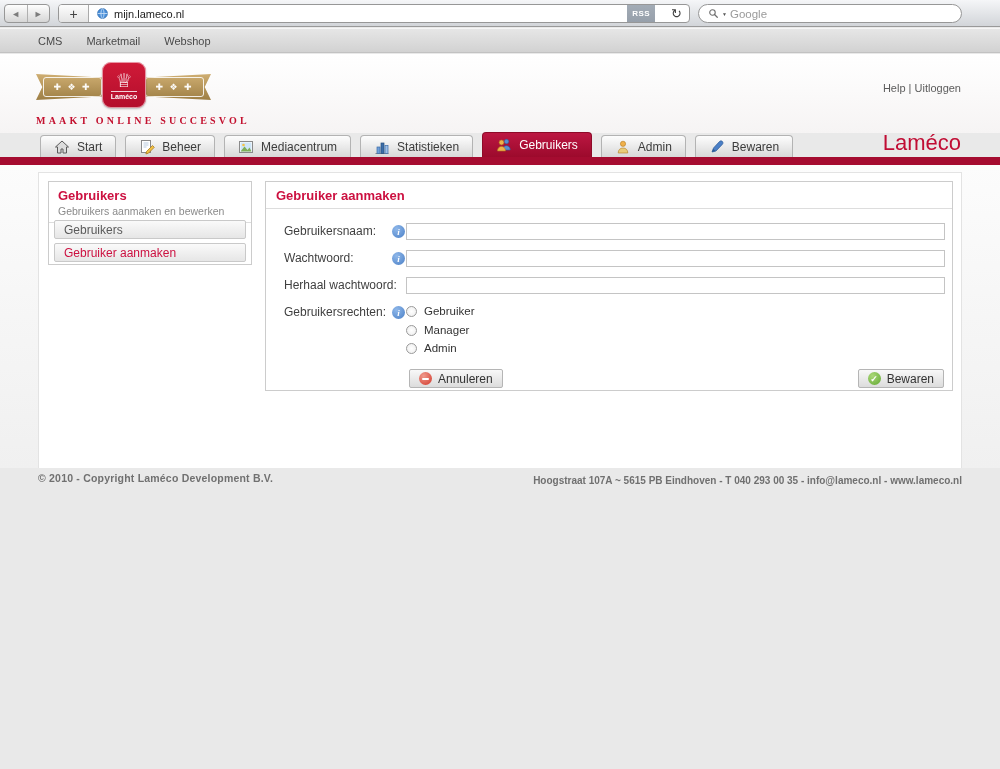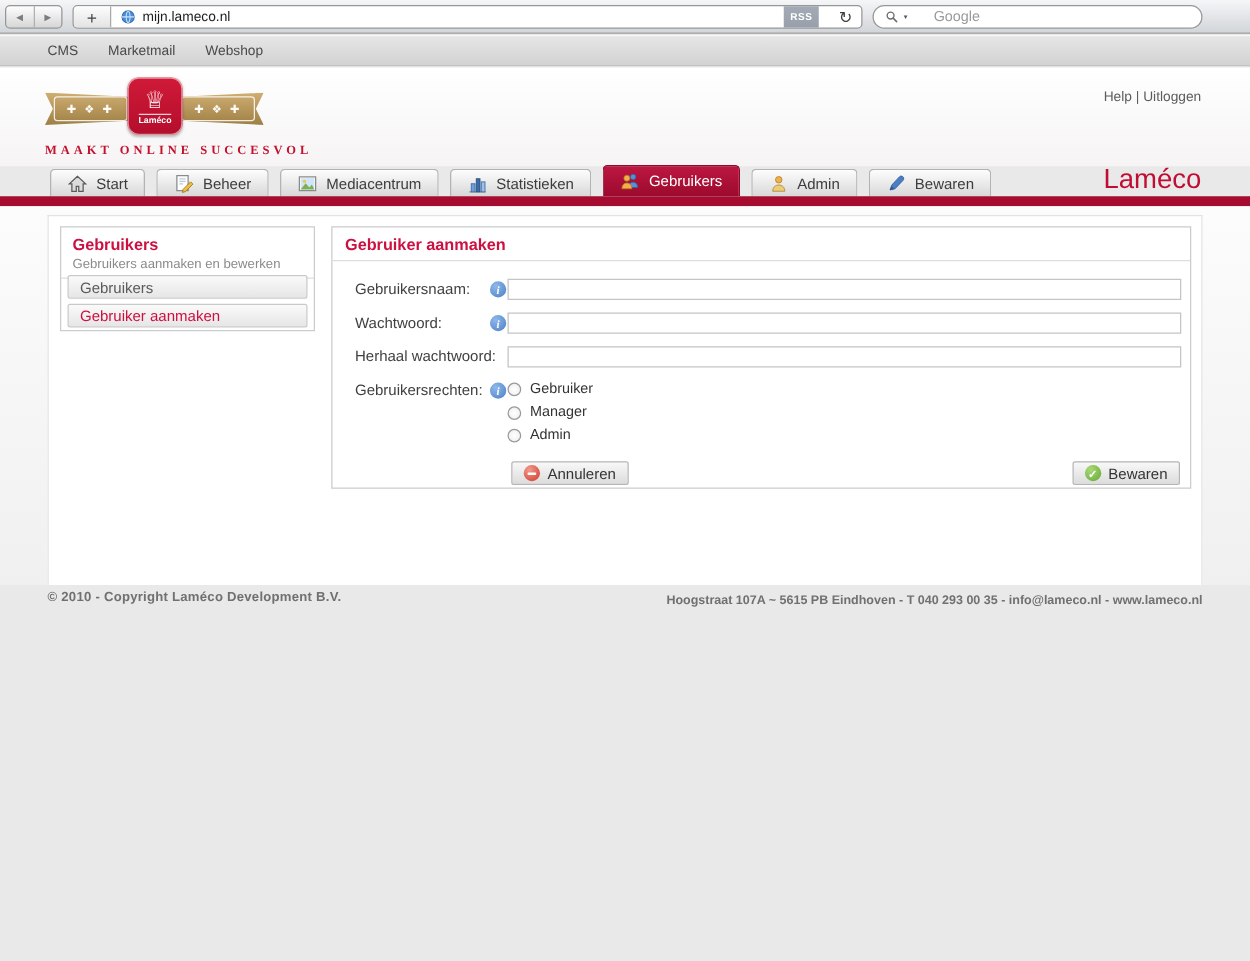--- a/index.html
+++ b/index.html
@@ -42,35 +42,35 @@
     background:linear-gradient(#aab3bd,#8f98a3); border-radius:3px;
     padding:15px 5px; margin-right:16px;}
   .refresh{font-size:13px; color:#3f3f3f; margin-right:7px; line-height:1;}
   .searchfield{
     position:absolute; left:698px; top:4px; width:264px; height:19px;
     border:1px solid #979797; border-radius:10px; background:#fff;
     display:flex; align-items:center; gap:3px; padding:0 9px;
   }
   .searchfield .mag{width:11px; height:11px;}
   .searchfield .drop{font-size:5px; color:#555;}
-  .searchph{font-size:11.5px; color:#9a9a9a; margin-left:17px;}
+  .searchph{font-size:11.5px; color:#9a9a9a; margin-left:0;}
   
   .linksbar{
     position:absolute; left:0; top:28px; width:1000px; height:25px;
     background:linear-gradient(#e6e6e6,#d2d2d2);
     border-top:1px solid #f6f6f6; border-bottom:1px solid #c2c2c2;
     display:flex; align-items:center; padding-left:38px; gap:24px;
   }
   .linksbar a{font-size:11px; color:#4a4a4a; text-decoration:none;}
   
   .header{
     position:absolute; left:0; top:54px; width:1000px; height:79px;
     background:linear-gradient(#ffffff,#f6f4f4);
   }
-  .helpline{position:absolute; right:39px; top:18px; font-size:11px; color:#5c5c5c;padding-left:48px;}
+  .helpline{position:absolute; right:39px; top:28px; font-size:11px; color:#5c5c5c;padding-left:48px;}
   .helpline span{color:#5c5c5c;}
   .brand{position:absolute; right:39px; top:76px; font-size:22px; color:var(--brand);}
   
   .logo{position:absolute; left:36px; top:8px; width:175px; height:68px;}
   .band{position:relative; width:175px; height:46px;}
   .wing{position:absolute; top:12px; width:70px; height:26px;
     background:linear-gradient(#cfae72,#9e7f45);
     display:flex; align-items:center; justify-content:center;}
   .wing .orn{color:#fff; opacity:.95; font-size:9px; letter-spacing:2px; white-space:nowrap;}
   .wing.left{left:0; clip-path:polygon(0 0,100% 14%,100% 86%,0 100%,9% 50%);}

